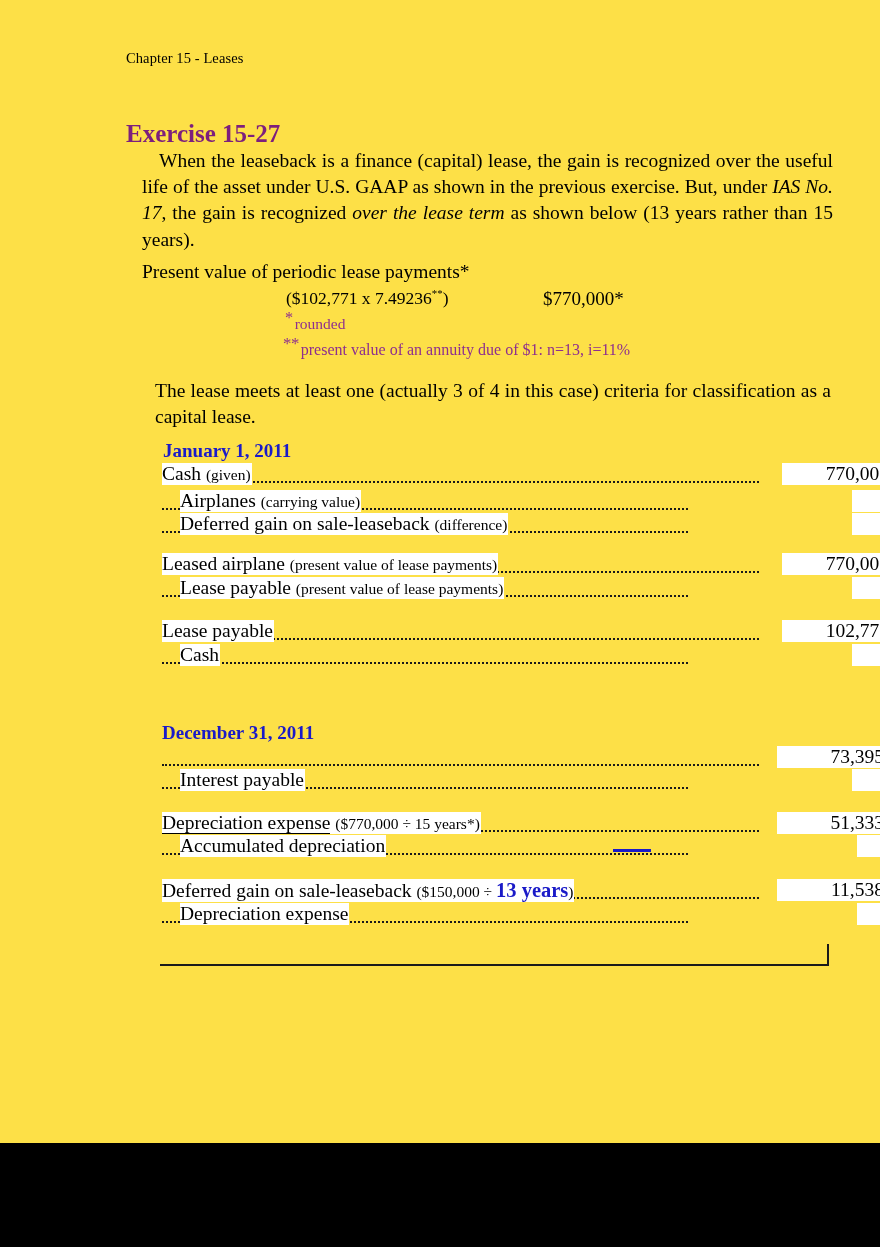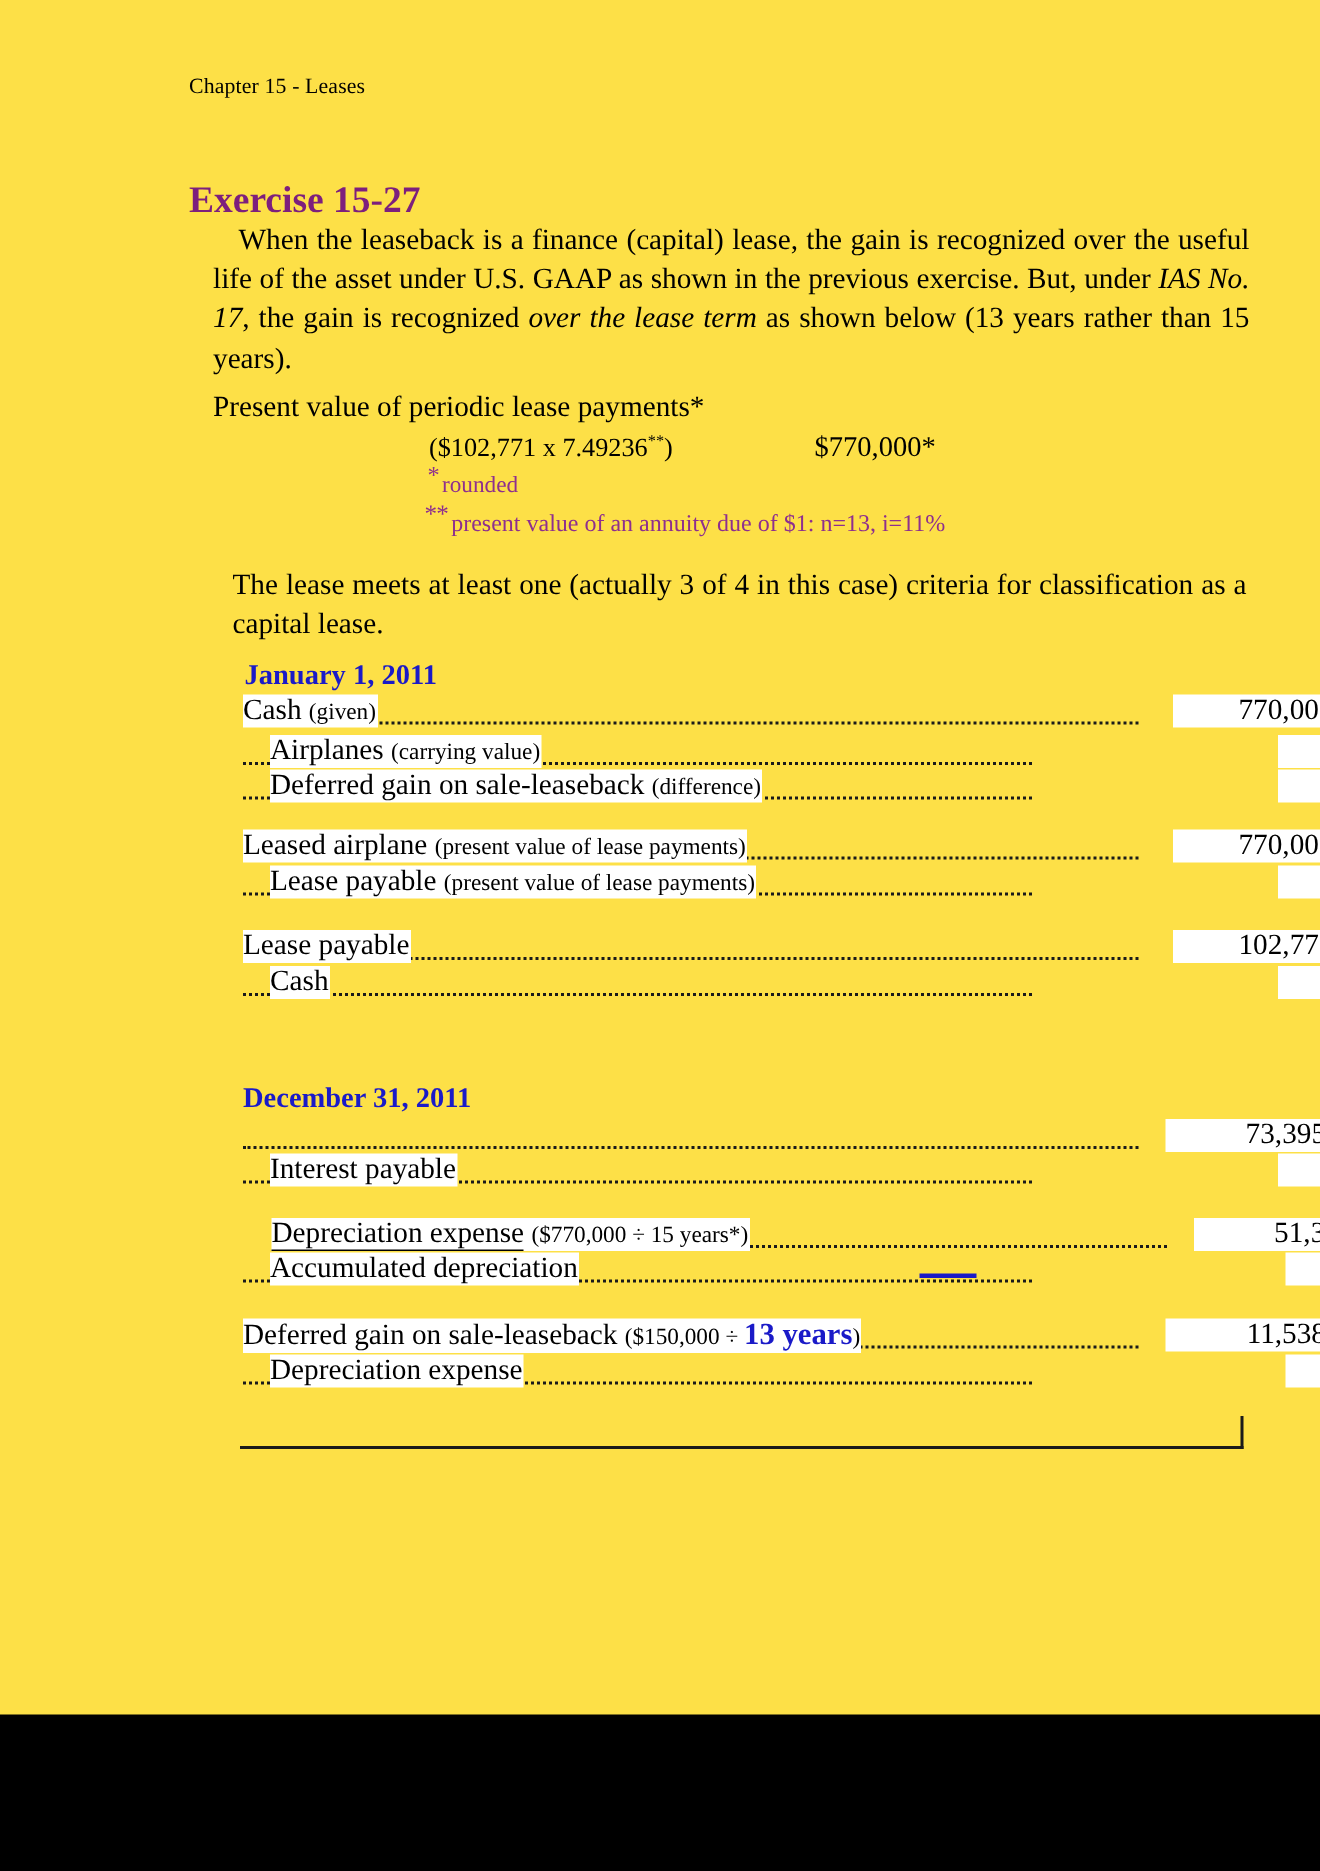--- a/index.html
+++ b/index.html
@@ -306,21 +306,21 @@
     <span class="leader" style="right:68px;"></span>
     <span class="dr" style="left:615px;">73,395</span>
   </div>
 
   <div class="je lead-w2" style="left:162px; top:769px; width:665px;">
     <span class="leader" style="right:139px;"></span>
     <span class="acct ind"><span>Interest payable</span> </span>
     <span class="cr" style="left:690px;">73,395</span>
   </div>
 
-  <div class="je lead-w1" style="left:162px; top:812px; width:665px;margin-left:19px;">
+  <div class="je lead-w1" style="left:162px; top:812px; width:665px;">
     <span class="leader" style="right:68px;"></span>
     <span class="acct"><span class="ul-black">Depreciation expense</span> <span class="note">($770,000 ÷ 15 years*)</span></span>
     <span class="dr" style="left:615px;">51,333</span>
   </div>
 
   <div class="je lead-w2" style="left:162px; top:835px; width:665px;">
     <span class="leader" style="right:139px;"></span>
     <span class="acct ind"><span>Accumulated depreciation</span></span>
     <span class="cr" style="left:695px;">51,333</span>
   </div>

